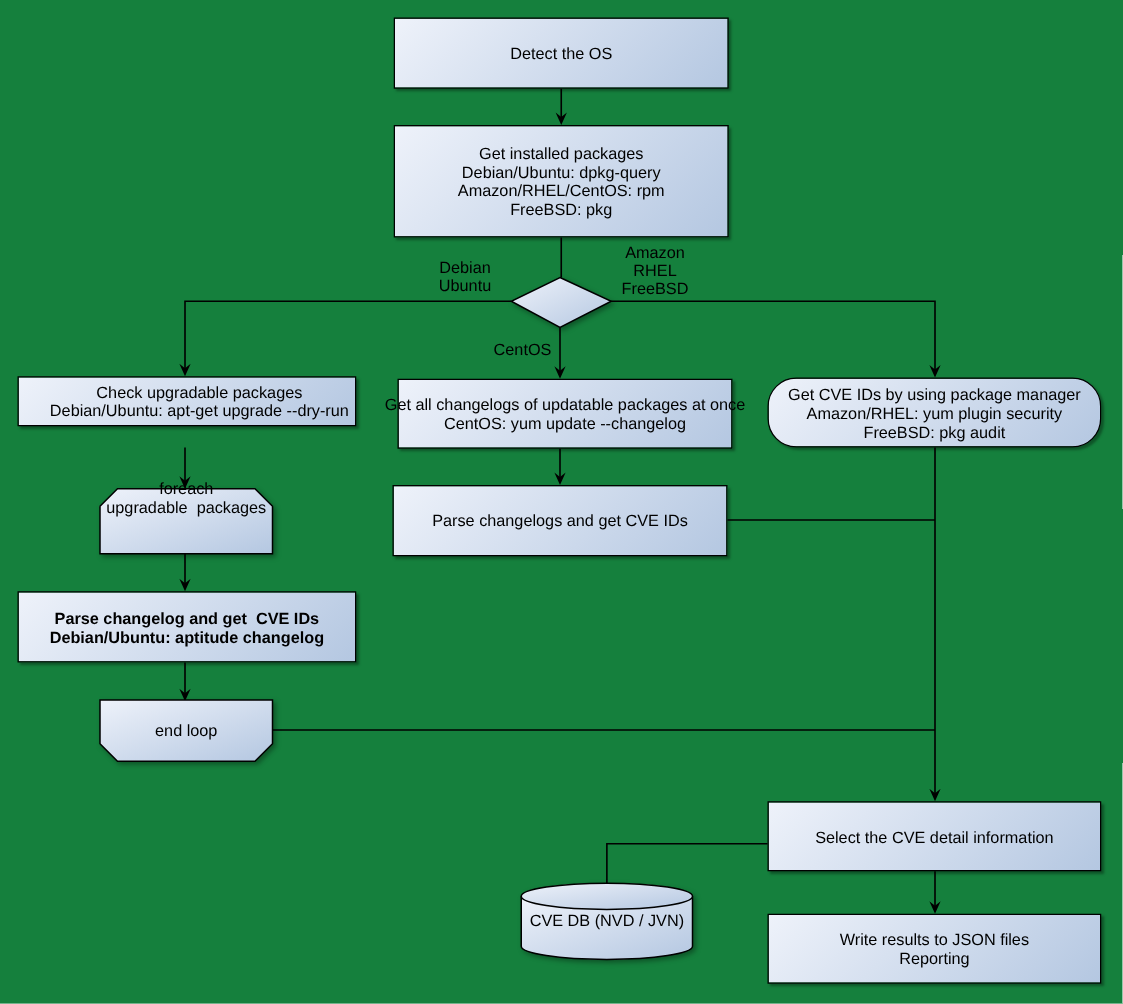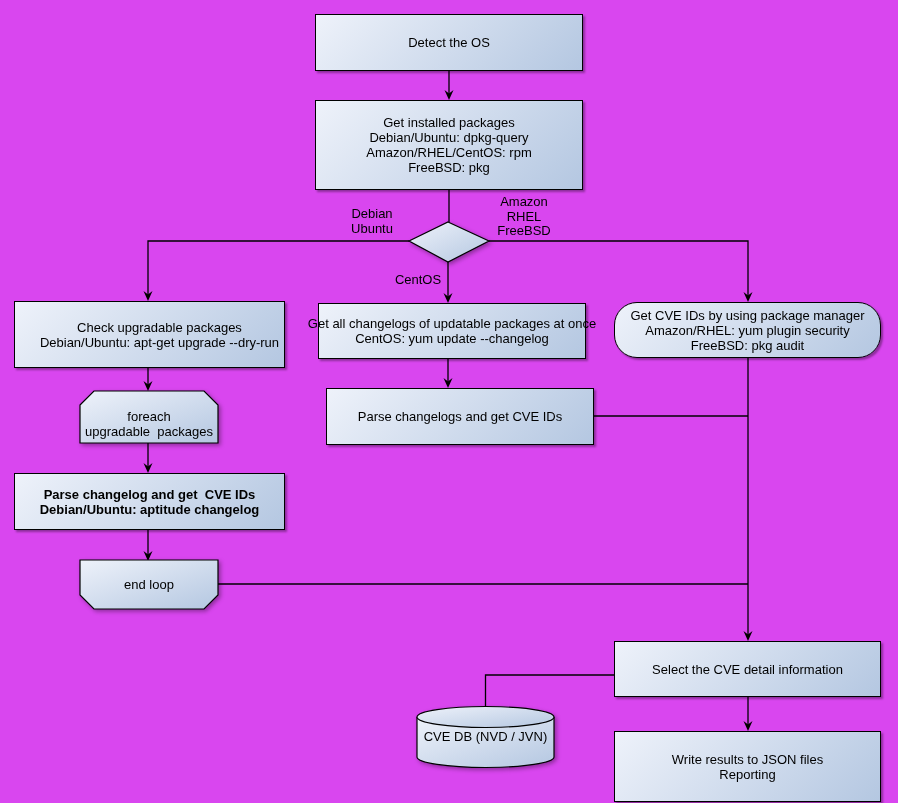--- a/index.html
+++ b/index.html
@@ -1,17 +1,17 @@
 <!DOCTYPE html>
 <html><head>
 <meta charset="utf-8">
 <style>
   html,body{margin:0;padding:0;background:#fff;}
   .canvas{
-    position:relative;width:898px;height:803px;background:#d946ef;
+    position:relative;width:898px;height:803px;background:#15803d;
     font-family:"Liberation Sans",sans-serif;color:#000;overflow:hidden;
   }
   svg.layer{position:absolute;left:0;top:0;width:898px;height:803px;}
   .node{
     position:absolute;box-sizing:border-box;
     border:1px solid #000;
     background:linear-gradient(135deg,#eef2fa 0%,#b4c7e1 100%);
     box-shadow:2px 2px 2px rgba(0,0,0,0.35);
     display:flex;align-items:center;justify-content:center;
     text-align:center;white-space:pre;
@@ -81,41 +81,41 @@
     </g>
   </svg>
 
   <div class="node" style="left:315px;top:14px;width:268px;height:57px;">Detect the OS</div>
 
   <div class="node" style="left:315px;top:100px;width:268px;height:90px;text-align:center;">Get installed packages
 Debian/Ubuntu: dpkg-query
 Amazon/RHEL/CentOS: rpm
 FreeBSD: pkg</div>
 
-  <div class="node" style="left:14px;top:301px;width:271px;height:67px;padding-left:20px;">Check upgradable packages
+  <div class="node" style="left:14px;top:301px;width:271px;height:40px;padding-left:20px;">Check upgradable packages
 Debian/Ubuntu: apt-get upgrade --dry-run</div>
 
   <div class="node" style="left:14px;top:473px;width:271px;height:57px;font-weight:bold;">Parse changelog and get  CVE IDs
 Debian/Ubuntu: aptitude changelog</div>
 
   <div class="node" style="left:318px;top:303px;width:268px;height:56px;">Get all changelogs of updatable packages at once
 CentOS: yum update --changelog</div>
 
-  <div class="node" style="left:314px;top:388px;width:268px;height:57px;margin-left:12px;">Parse changelogs and get CVE IDs</div>
+  <div class="node" style="left:314px;top:388px;width:268px;height:57px;">Parse changelogs and get CVE IDs</div>
 
   <div class="node" style="left:614px;top:302px;width:267px;height:56px;border-radius:23px;">Get CVE IDs by using package manager
 Amazon/RHEL: yum plugin security
 FreeBSD: pkg audit</div>
 
   <div class="node" style="left:614px;top:641px;width:267px;height:56px;">Select the CVE detail information</div>
 
-  <div class="node" style="left:614px;top:731px;width:267px;height:71px;">Write results to JSON files
+  <div class="node" style="left:614px;top:731px;width:267px;height:56px;">Write results to JSON files
 Reporting</div>
 
-  <div class="shape-label" style="left:80px;top:398px;width:138px;height:52px;">foreach
+  <div class="shape-label" style="left:80px;top:372px;width:138px;height:52px;">foreach
 upgradable  packages</div>
 
   <div class="shape-label" style="left:417px;top:722px;width:137px;height:28px;">CVE DB (NVD / JVN)</div>
 
   <div class="shape-label" style="left:80px;top:560px;width:138px;height:49px;">end loop</div>
 
   <div class="edge-label" style="left:332px;top:207px;width:80px;">Debian
 Ubuntu</div>
 
   <div class="edge-label" style="left:484px;top:195px;width:80px;">Amazon

